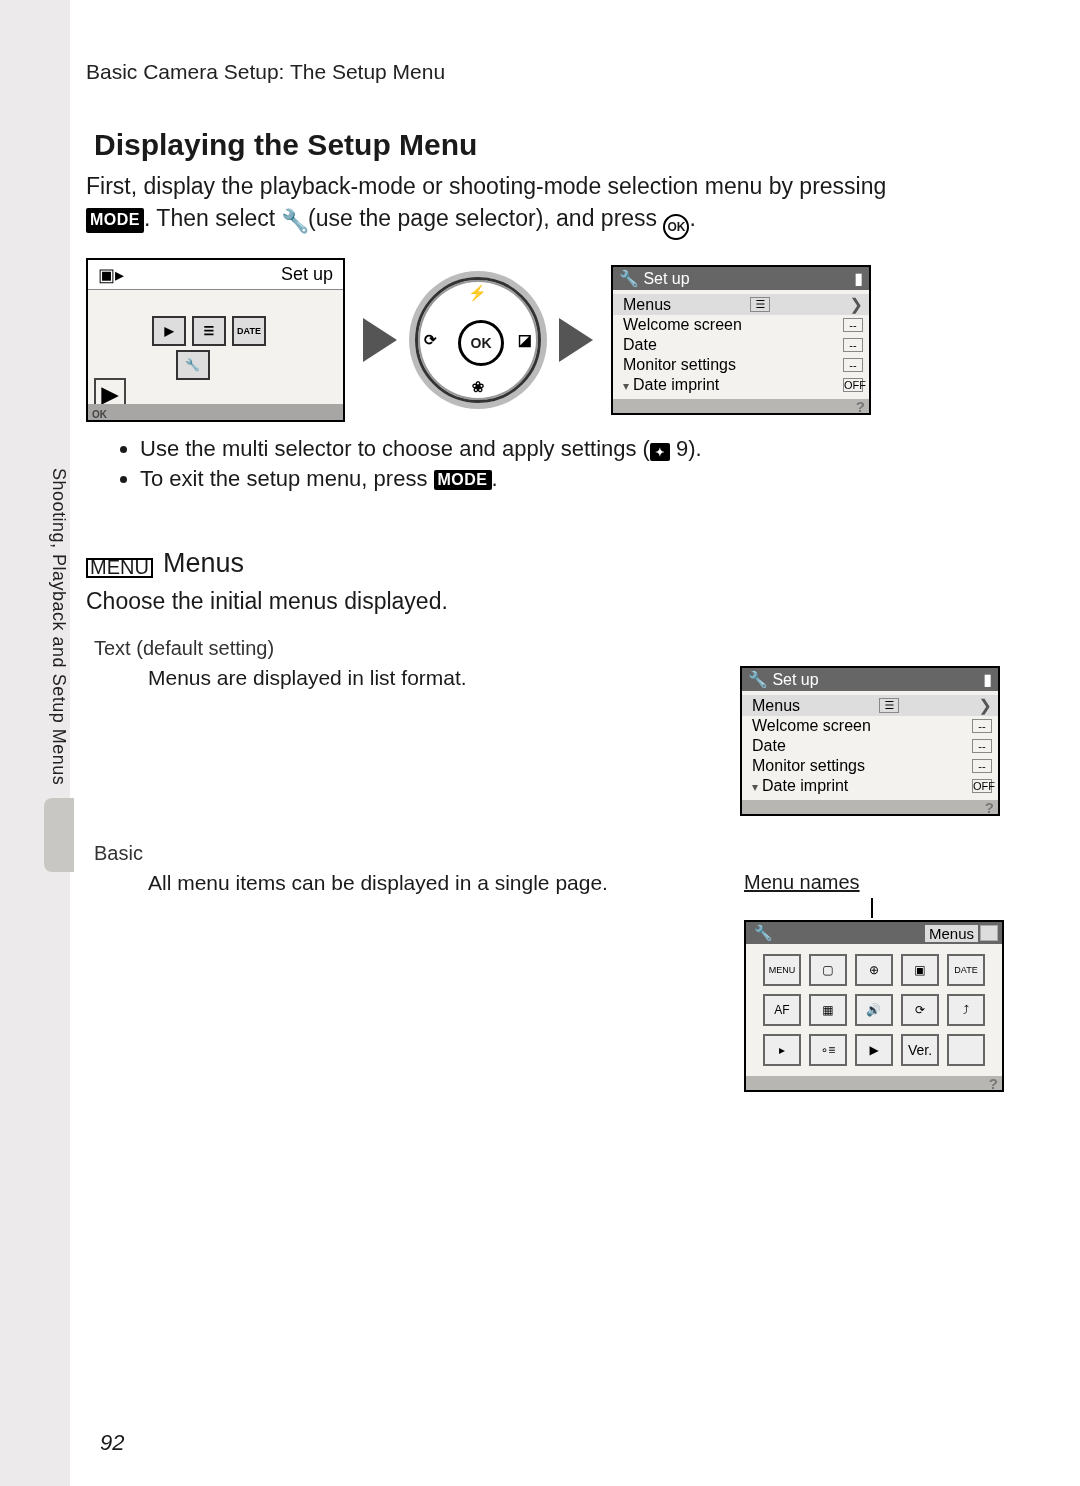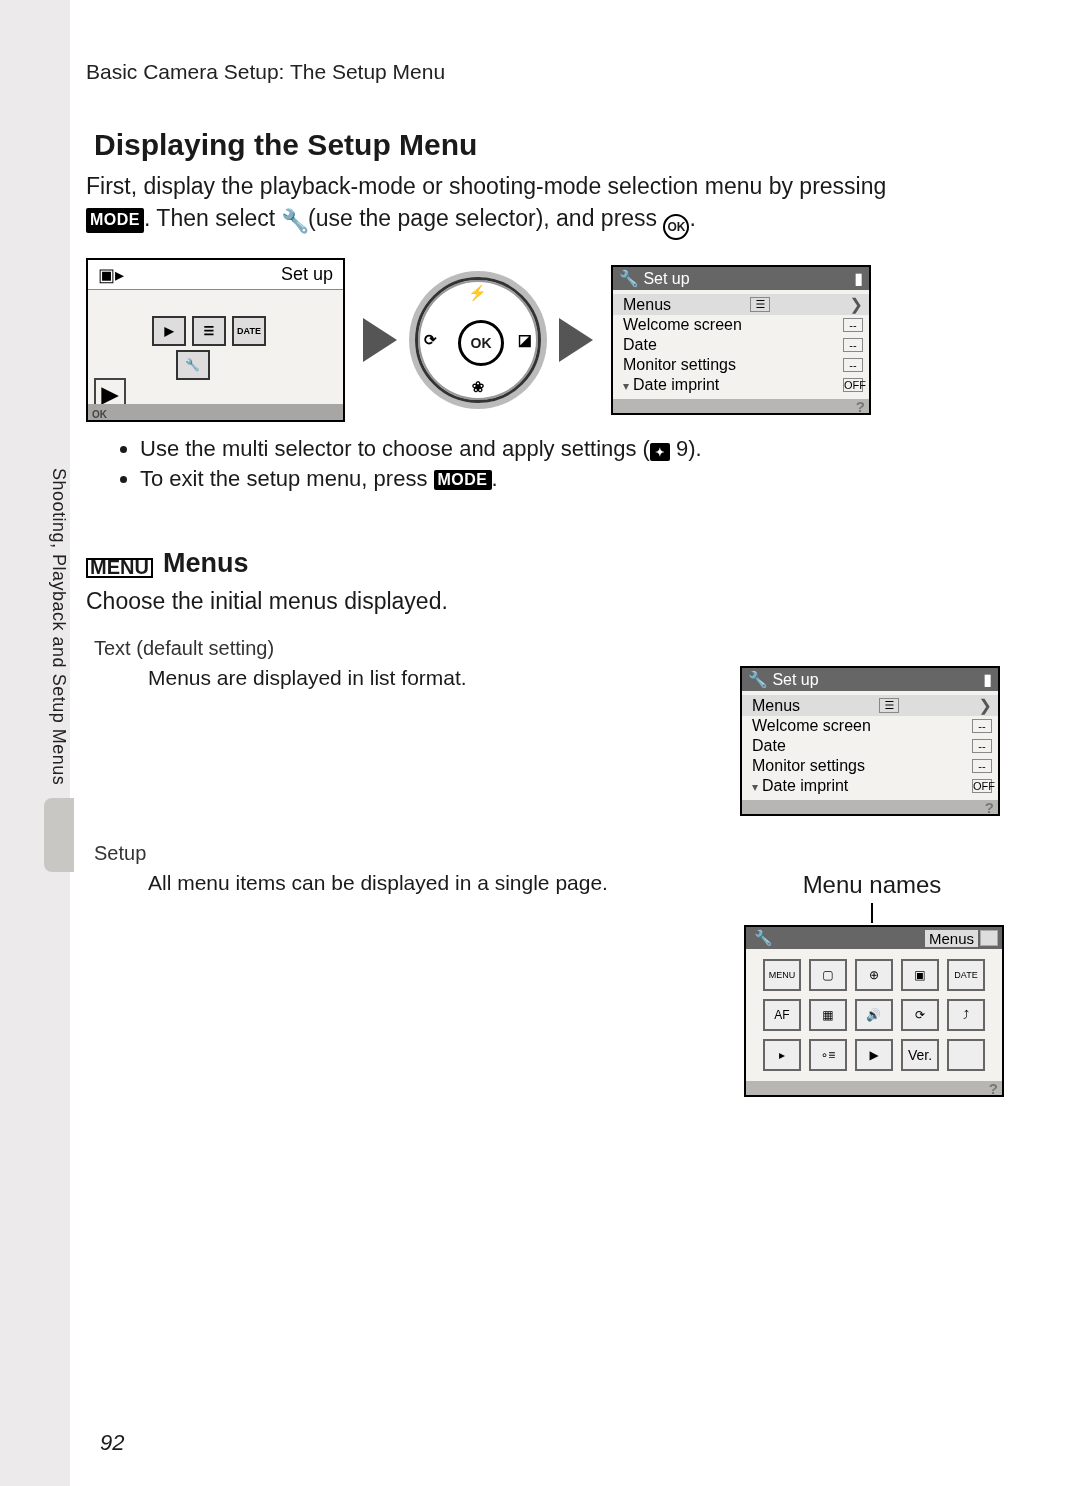--- a/index.html
+++ b/index.html
@@ -35,33 +35,33 @@
   .dpad{width:120px;height:120px;border:3px solid #333;border-radius:50%;position:relative;box-shadow:inset 0 0 0 2px #999,0 0 0 6px #bbb;}
   .dpad .cent{position:absolute;left:50%;top:50%;width:40px;height:40px;margin:-20px;border:3px solid #000;border-radius:50%;display:flex;align-items:center;justify-content:center;font-size:14px;font-weight:700;}
   .dpad .g{position:absolute;font-size:15px;font-weight:700;color:#000;}
   .dpad .gN{left:50%;top:4px;transform:translateX(-50%);}
   .dpad .gS{left:50%;bottom:4px;transform:translateX(-50%);}
   .dpad .gE{right:6px;top:50%;transform:translateY(-50%);}
   .dpad .gW{left:6px;top:50%;transform:translateY(-50%);}
   ul.bul{margin:14px 0 30px 0;padding-left:54px;font-size:22px;}
   ul.bul li{margin:4px 0;}
   .little-ref{display:inline-block;width:20px;height:18px;background:#000;color:#fff;font-size:11px;font-weight:700;text-align:center;line-height:18px;border-radius:2px;vertical-align:0;}
-  h2.menus{font-size:27px;font-weight:700;margin:56px 0 6px 0;}
+  h2.menus{font-size:27px;font-weight:400;margin:56px 0 6px 0;}
   .menuglyph{display:inline-block;vertical-align:-2px;margin-right:10px;font-size:20px;border:2px solid #000;padding:0 2px 2px 2px;line-height:14px;}
   .optlabel{font-size:20px;color:#333;margin:20px 0 6px 8px;}
   .optrow{display:flex;align-items:flex-start;gap:32px;}
   .optdesc{font-size:21px;margin-left:62px;flex:1;}
   .lcd-setup{width:256px;}
   .lcd-icons{width:256px;}
   .lcd-icons .tb{background:#666;color:#fff;height:22px;display:flex;align-items:center;justify-content:flex-end;padding:0 4px;}
   .lcd-icons .tb .lab{background:#ddd;color:#000;padding:0 4px;margin-right:2px;}
   .lcd-icons .grid{padding:10px 8px;display:flex;flex-wrap:wrap;gap:8px;justify-content:center;}
   .lcd-icons .ic{width:34px;height:28px;border:2px solid #666;display:flex;align-items:center;justify-content:center;font-size:12px;background:#eee;}
   .lcd-icons .wrench{position:absolute;left:8px;top:2px;color:#fff;}
-  .caption{font-size:24px;text-align:center;margin-bottom:4px;}
+  .caption{font-size:20px;margin-bottom:4px;text-decoration:underline;}
   .caption-line{width:2px;height:20px;background:#000;margin:0 auto 2px auto;}
   .sidetab{position:absolute;left:48px;top:468px;writing-mode:vertical-rl;font-size:18px;color:#222;letter-spacing:0.5px;}
   .sidetab-foot{position:absolute;left:44px;top:798px;width:30px;height:74px;background:#c9c7c4;border-radius:8px 0 0 8px;}
   .pg{position:absolute;left:100px;bottom:30px;font-style:italic;font-size:22px;}
 </style>
 </head>
 <body>
 
 <div class="page">
   <div class="sheet">
@@ -184,21 +184,21 @@
                 <span><span class="caret">▾</span><span>Date imprint</span></span>
                 <span class="ind">OFF</span>
               </div>
           </div>
           <div class="footer">
               <span class="q">?</span>
             </div>
         </div>
       </div>
 
-      <div class="optlabel" style="margin-top:26px">Setup</div>
+      <div class="optlabel" style="margin-top:26px">Basic</div>
       <div class="optrow">
         <div class="optdesc">All menu items can be displayed in a single page.</div>
         <div style="width:256px">
           <div class="caption">Menu names</div>
           <div class="caption-line"></div>
           <div class="lcd lcd-icons" style="position:relative">
             <div class="tb">
               <span class="wrench">🔧</span>
               <span class="lab">Menus</span>
               <span class="ind" style="border:1px solid #aaa;width:16px;height:14px;background:#ddd;display:inline-block"></span>

